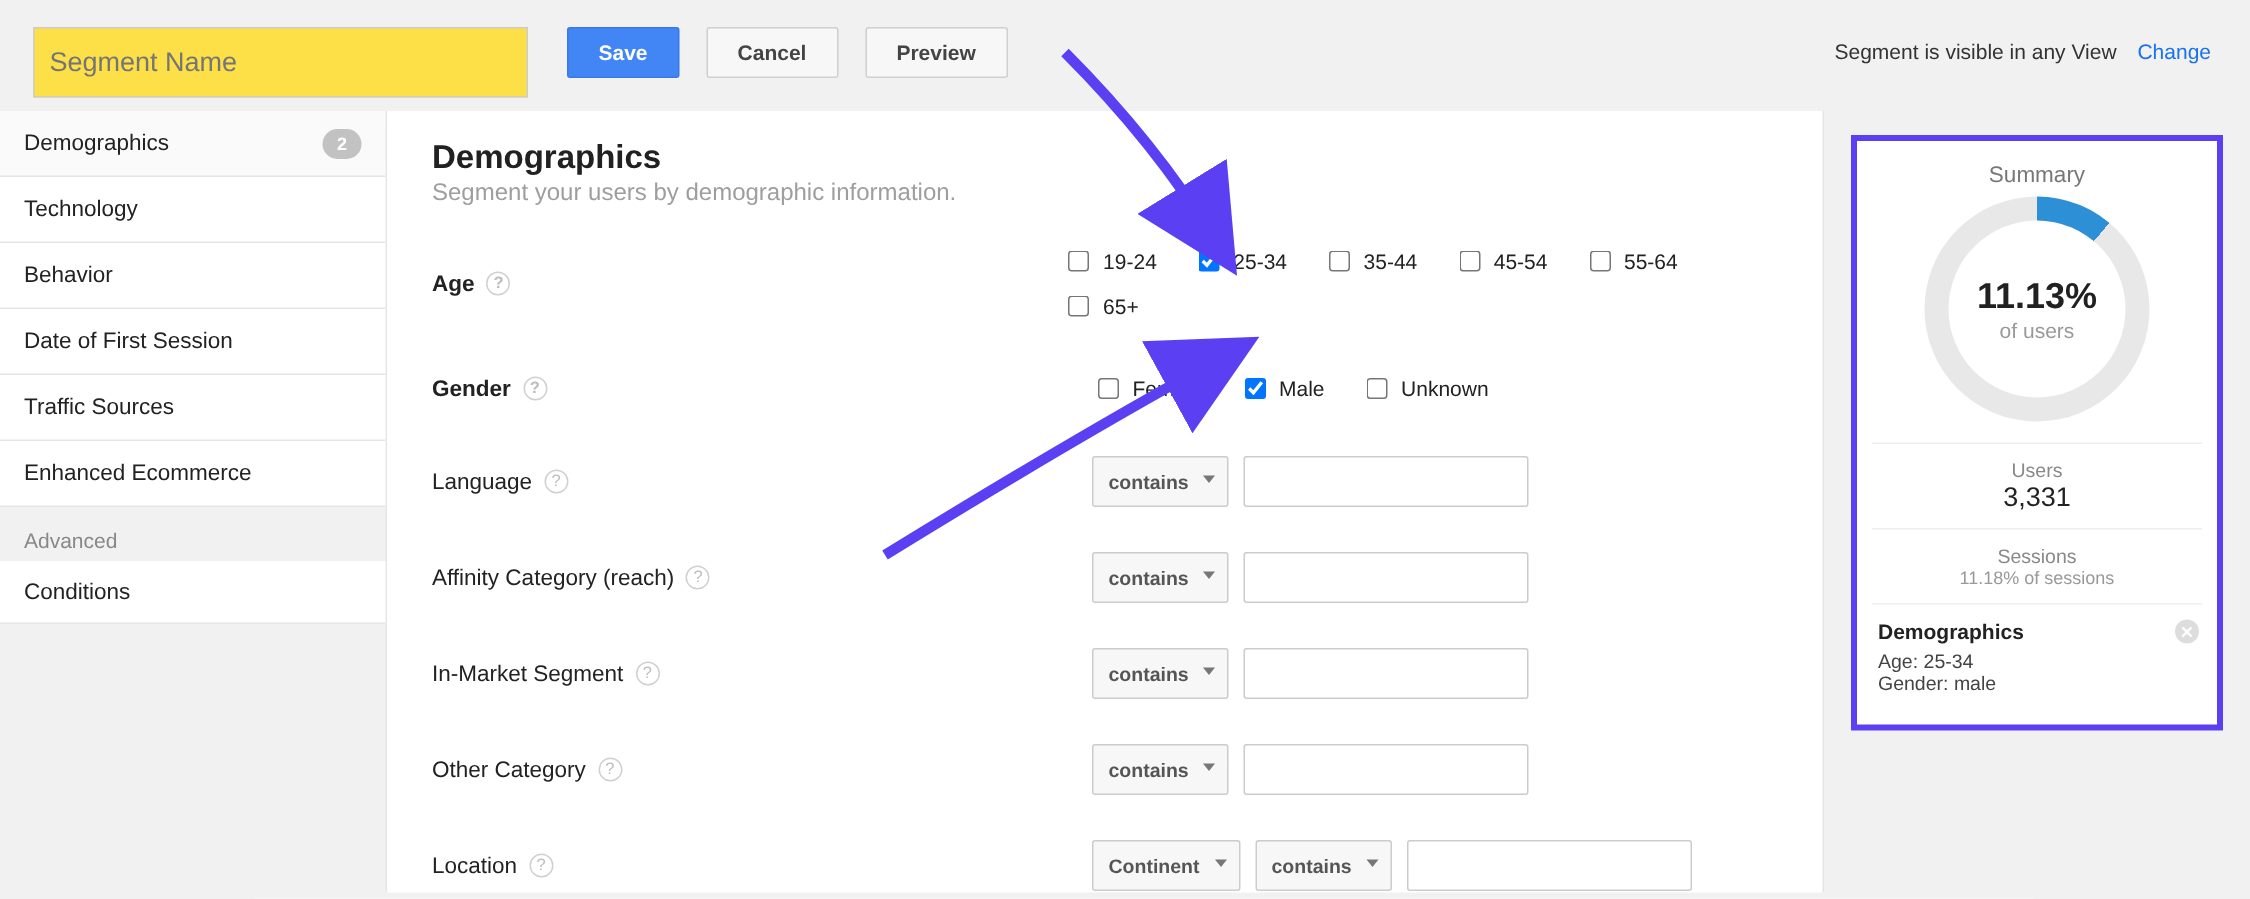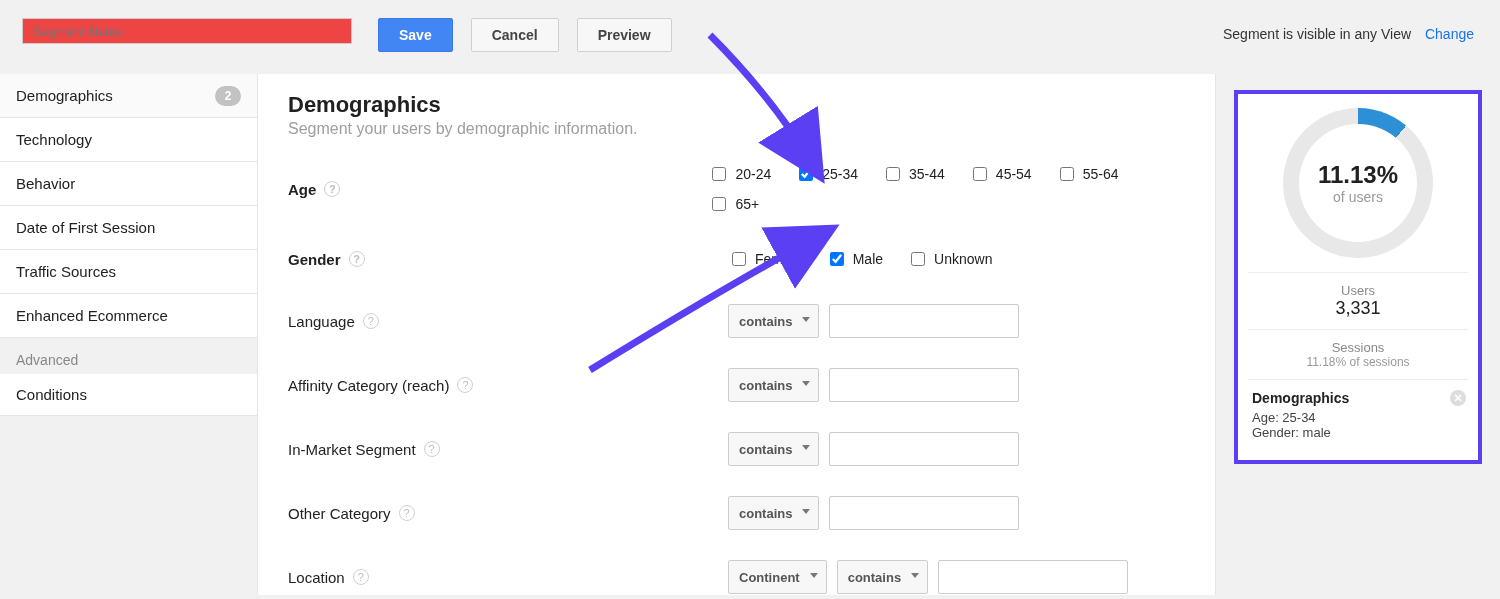--- a/index.html
+++ b/index.html
@@ -17,25 +17,25 @@
     overflow: hidden;
   }
 
   
   .topbar {
     position: relative;
     padding: 18px 22px 14px 22px;
     height: 62px;
   }
   .seg-name {
-    width: 330px; height: 26px;
+    width: 330px; height: 47px;
     border: 1px solid #ccc;
-    background: #ef4444;
+    background: #fde047;
     padding: 0 10px;
-    font-size: 13px;
+    font-size: 18px;
     outline: none;
   }
   .btn-row { position: absolute; left: 378px; top: 18px; display: flex; gap: 18px; }
   .btn {
     height: 34px;
     padding: 0 20px;
     border: 1px solid #d0d0d0;
     background: #f7f7f7;
     border-radius: 2px;
     font-size: 14px; font-weight: 600;
@@ -257,21 +257,21 @@
       <div class="subtitle">Segment your users by demographic information.</div>
 
       <div class="row">
         <div class="row-label strong">
           <span>Age</span>
           <span class="help">?</span>
         </div>
         <div class="controls">
           <label class="chk">
             <input type="checkbox" style="">
-            <span>20-24</span>
+            <span>19-24</span>
             </label>
           <label class="chk">
             <input type="checkbox" checked="" style="">
             <span>25-34</span>
             </label>
           <label class="chk">
             <input type="checkbox" style="">
             <span>35-44</span>
             </label>
           <label class="chk">
@@ -381,20 +381,21 @@
             <span class="caret"></span>
           </div>
           <input class="text-in" type="text" style="">
         </div>
       </div>
 
     </div>
 
     <div class="summary">
       <div class="box">
+        <div class="summary-title">Summary</div>
 
         <div class="donut-wrap">
           <div class="donut">
             <div class="donut-text">
               <div class="donut-pct">11.13%</div>
               <div class="donut-sub">of users</div>
             </div>
           </div>
         </div>
 

